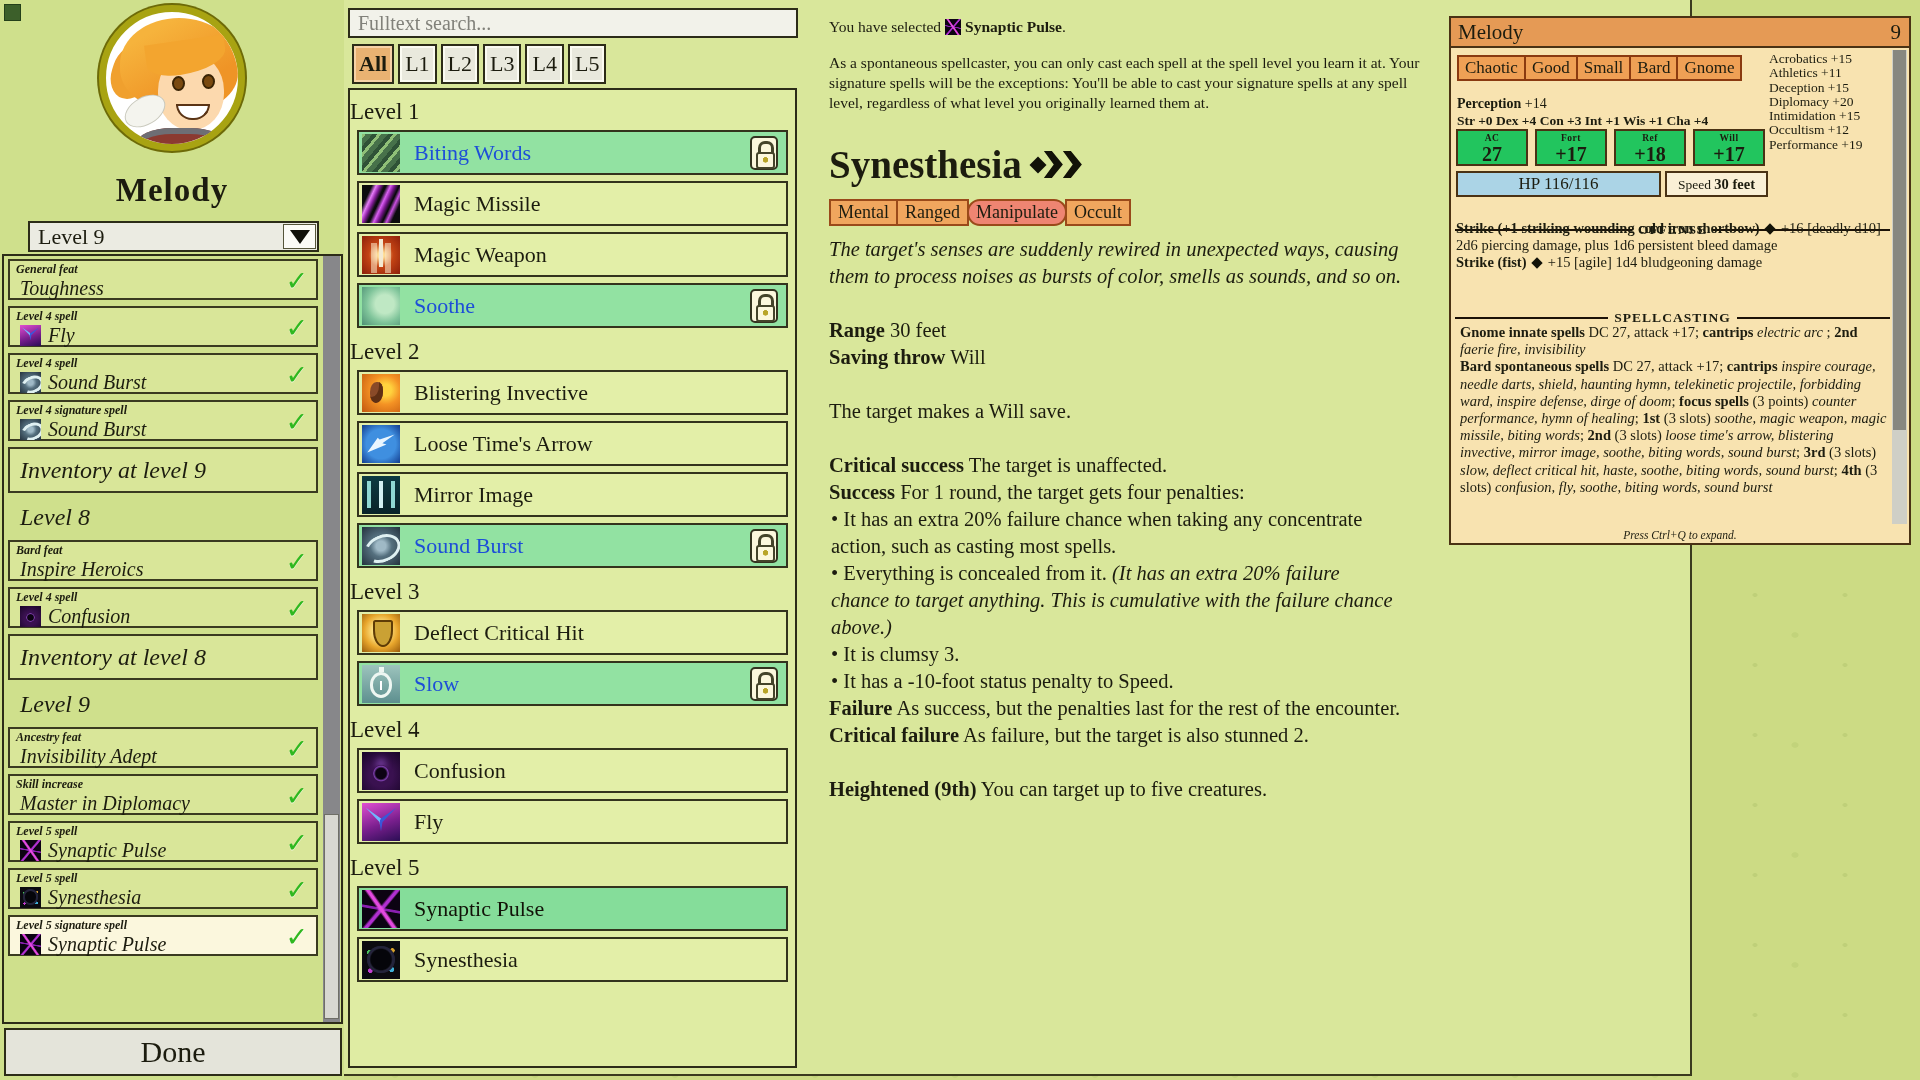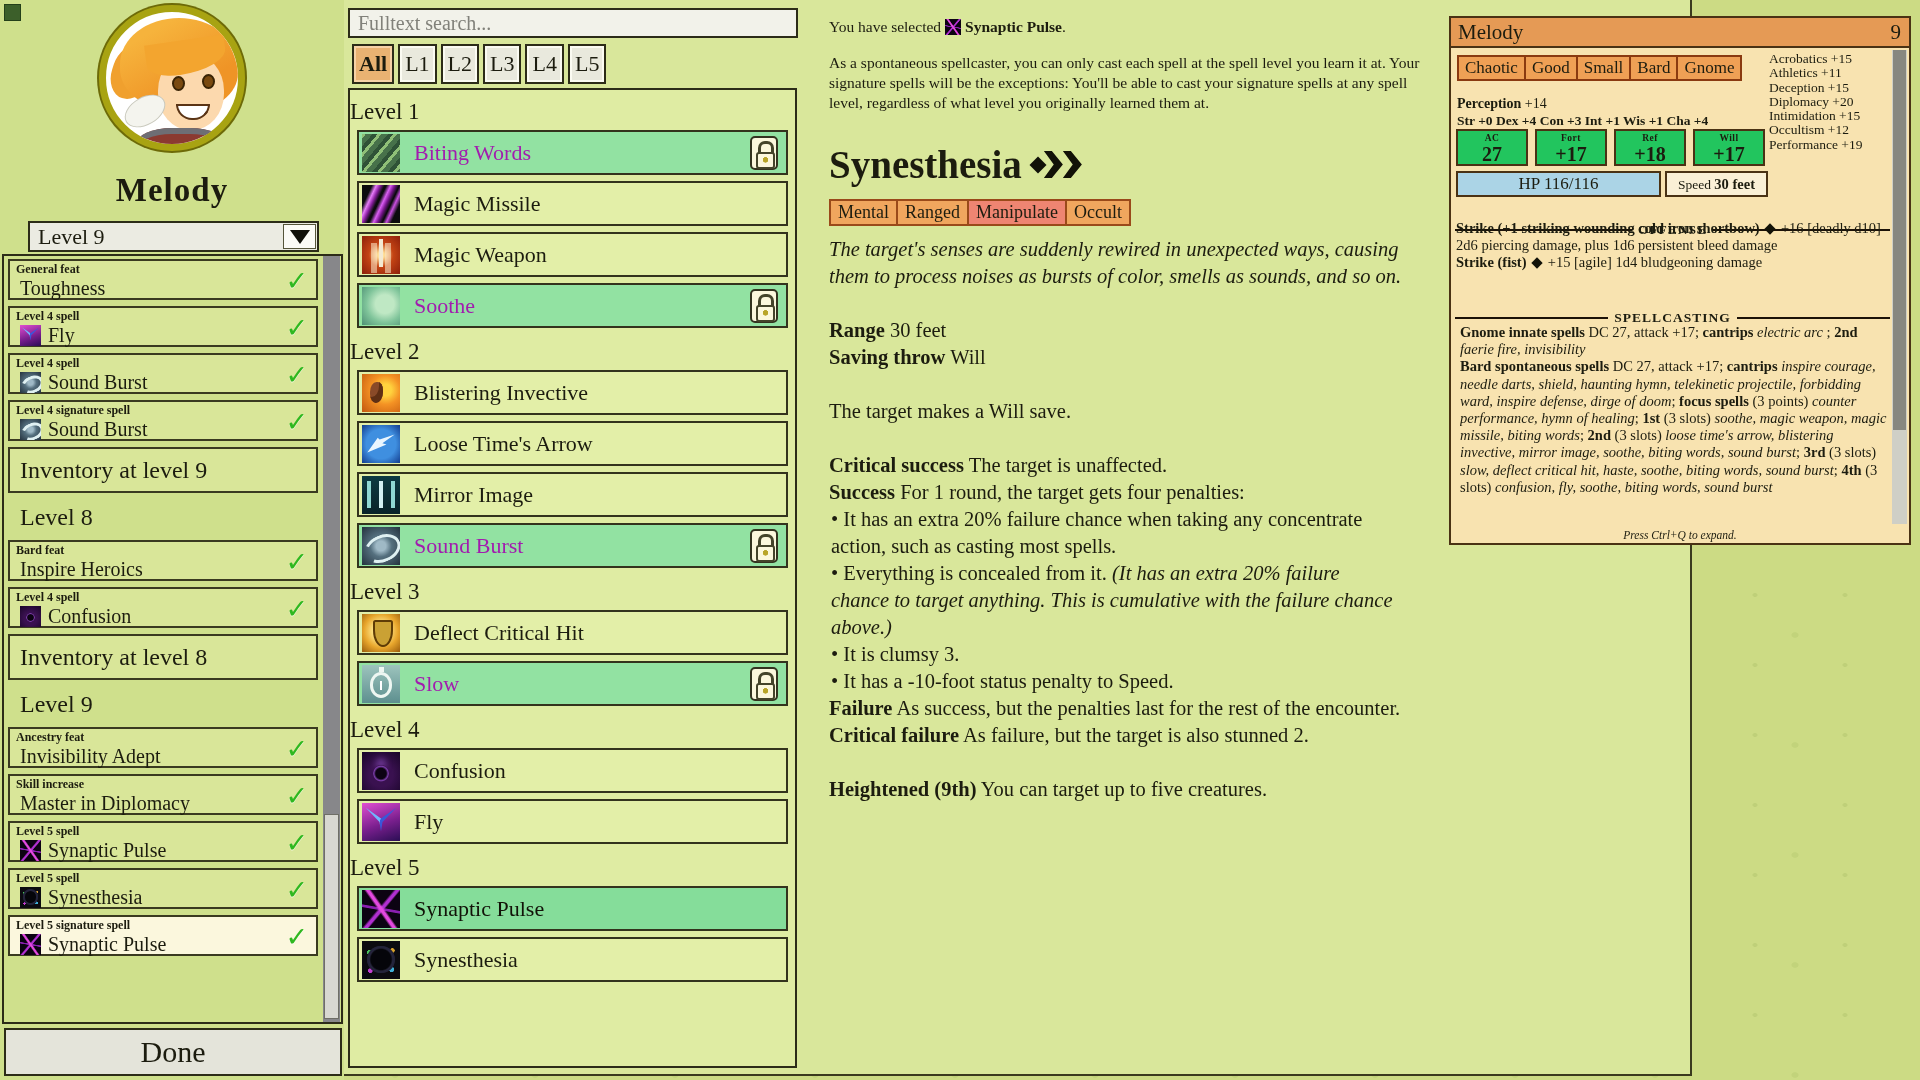--- a/index.html
+++ b/index.html
@@ -47,21 +47,21 @@
     font-size:33px; font-weight:bold; letter-spacing:1px; }
 
   #level-select { position:absolute; left:28px; top:221px; width:291px; height:31px;
     background:#ebebe2; border:2px solid #2c2c18; font-size:22px; line-height:27px; padding-left:8px; }
   #level-select .arrow-box { position:absolute; right:1px; top:1px; width:33px; height:25px; background:#fbfbf6;
     border:1px solid #55553a; display:flex; align-items:center; justify-content:center; }
   #level-select .tri { width:0; height:0; border-left:10px solid transparent; border-right:10px solid transparent;
     border-top:14px solid #101008; }
 
   #sb-list-wrap { position:absolute; left:2px; top:254px; width:341px; height:770px;
-    border:2px solid #2c2c18; background:#cfe08c; }
+    border:2px solid #2c2c18; background:#cfe08c;font-style:italic; }
   #sb-list { position:absolute; left:4px; top:3px; width:310px; }
   .sb-slot { position:relative; border:2px solid #3a3a20; background:#d9e699; height:41px; margin-bottom:6px; padding:2px 6px; }
   .sb-slot.highlight { background:#fbf7dd; }
   .sb-label { font-size:12px; line-height:13px; font-weight:bold; }
   .sb-namerow { display:flex; align-items:center; gap:7px; margin-top:1px; padding-left:4px; }
   .sb-name { font-size:20px; line-height:22px; }
   .sb-check { position:absolute; right:8px; top:50%; transform:translateY(-50%);
     color:#2fb81f; font-size:27px; font-weight:bold; font-family:"DejaVu Sans",sans-serif;
     text-shadow:0 1px 0 rgba(255,255,255,.6); }
   .sb-inv { border:2px solid #3a3a20; background:#d9e699; height:46px; margin-bottom:6px;
@@ -80,21 +80,21 @@
   .ftab { height:40px; min-width:31px; padding:0 5px; background:#e9e9dd; border:2px solid #2c2c18;
     box-shadow:inset 0 0 0 2px #fbfbf2; font-size:22px; line-height:35px; text-align:center; }
   .ftab.active { background:#e9b272; font-weight:bold; box-shadow:inset 0 0 0 2px #f6d2a6; }
 
   #spell-panel { position:absolute; left:348px; top:88px; width:449px; height:980px;
     border:2px solid #2c2c18; background:#dfeca3; padding:4px 0; overflow:hidden; }
   .sp-header { height:36px; font-size:23px; line-height:36px; }
   .spell-row { position:relative; height:45px; margin:0 7px 6px 7px; border:2px solid #33331d;
     background:#e3efa8; display:flex; align-items:center; }
   .spell-row.learned { background:#92e2a2; }
-  .spell-row.learned .spell-name { color:#a21caf; }
+  .spell-row.learned .spell-name { color:#1d4ed8; }
   .spell-row.selected { background:#85dd9a; }
   .spell-row.selected .spell-name { color:#121208; }
   .spell-name { font-size:22px; margin-left:14px; }
   .icon { width:38px; height:38px; flex:0 0 38px; margin-left:3px; position:relative; overflow:hidden; }
   .slot-lock { position:absolute; right:8px; top:50%; transform:translateY(-50%); width:28px; height:34px;
     background:#fbf7dc; border:2px solid #33331f; border-radius:5px; }
   .slot-lock::before { content:""; position:absolute; left:6px; top:3px; width:10px; height:10px;
     border:3px solid #44442a; border-bottom:none; border-radius:7px 7px 0 0; }
   .slot-lock::after { content:""; position:absolute; left:4px; top:14px; width:15px; height:13px;
     border:2px solid #44442a; border-radius:3px;
@@ -164,21 +164,21 @@
   #sel-line { font-size:15.5px; }
   #sel-line .b { }
   #intro { margin-top:17px; width:608px; font-size:15.5px; line-height:20px; }
   #spell-title { margin-top:29px; font-size:39px; font-weight:bold; display:flex; align-items:center; gap:10px; }
   .act-group { display:inline-flex; align-items:center; gap:2px; }
   .act-diamond { width:12px; height:12px; background:#121208; transform:rotate(45deg); display:inline-block; }
   .act-chev { width:19px; height:27px; background:#121208; display:inline-block;
     clip-path:polygon(0 0,42% 0,100% 50%,42% 100%,0 100%,52% 50%); margin-left:-2px; }
   #trait-row { margin-top:12px; display:flex; }
   .trait { border:2px solid #9a4a1a; background:#f0a65e; font-size:18px; line-height:23px; padding:0 7px; margin-right:-2px; }
-  .trait.red { background:#ee8572; }
+  .trait.red { background:#ee8572;border-radius:13px; }
   #flavor { margin-top:10px; width:608px; font-size:20.5px; line-height:27px; font-style:italic; }
   #detail-body { margin-top:0; width:572px; font-size:20.5px; line-height:27px; }
   .d-gap { height:27px; }
   .d-bullet { padding-left:2px; }
 
   
   #char-panel { position:absolute; left:1449px; top:16px; width:462px; height:529px;
     background:#f8e3b0; border:2px solid #4a3214; z-index:5; }
   #cp-header { height:30px; background:#e59a55; border-bottom:2px solid #4a3214;
     display:flex; justify-content:space-between; font-size:21px; line-height:28px; padding:0 8px 0 7px; }

